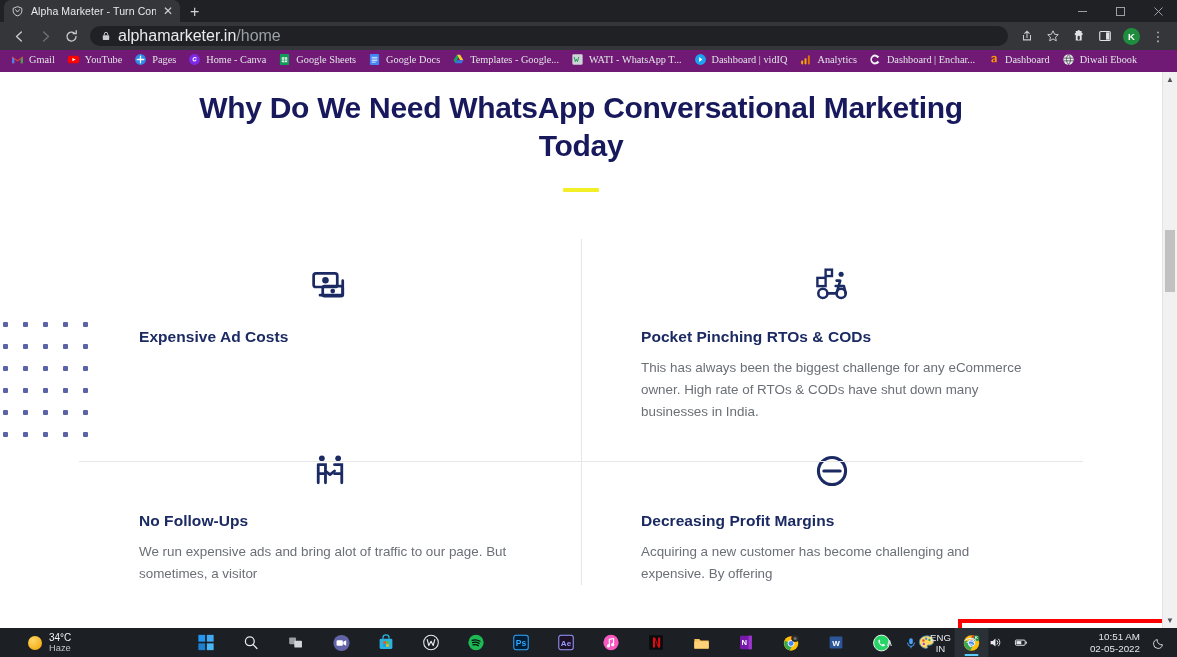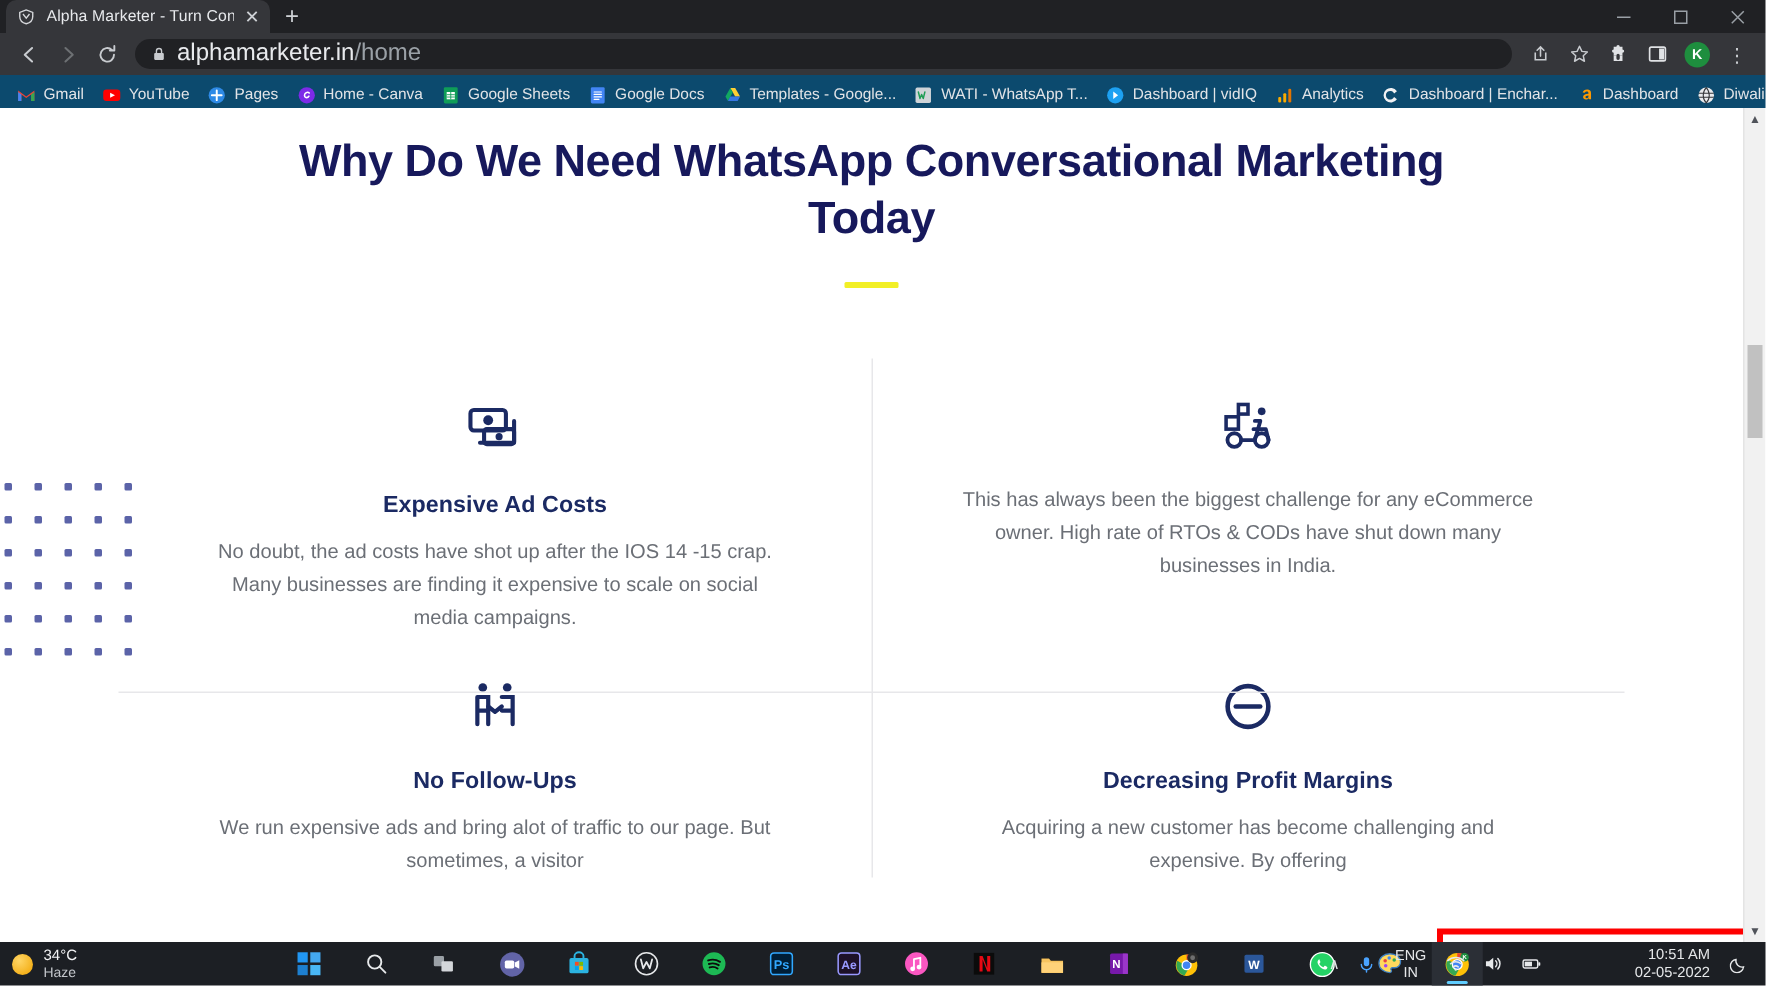--- a/index.html
+++ b/index.html
@@ -63,23 +63,24 @@
   .tb-right { display: flex; align-items: center; flex: 0 0 auto; }
   .avatar {
     width: 17px; height: 17px; border-radius: 50%; background: #1e8e3e;
     color: #fff; font-size: 9.5px; font-weight: bold;
     display: flex; align-items: center; justify-content: center;
     margin: 0 5px; cursor: pointer;
   }
 
   
   .bookmarks {
-    height: 22px; background: #0c4a6e;
-    display: flex; align-items: flex-end; padding: 0 5px; gap: 0;
+    height: 22px; background: #701a75;
+    display: flex; align-items: flex-start; padding: 0 5px; gap: 0;
     overflow: hidden;
+    font-family: Liberation Serif, serif;
   }
   .bm {
     display: flex; align-items: center; gap: 5px;
     padding: 0 6px; height: 18px; border-radius: 3px;
     color: #e2e4e7; font-size: 10.3px; white-space: nowrap; cursor: pointer;
   }
   .bm-ic { width: 13px; height: 13px; flex: 0 0 13px; display: block; }
 
   
   .viewport {
@@ -111,21 +112,21 @@
     width: 1004px; display: grid; grid-template-columns: 1fr 1fr;
   }
   .vline {
     position: absolute; left: 50%; top: 0; bottom: 0;
     width: 1px; background: #e7e7ea;
   }
   .hline {
     position: absolute; left: 0; right: 0; top: 222px;
     height: 1px; background: #e7e7ea;
   }
-  .card { padding: 24px 60px 0; text-align: center; }
+  .card { padding: 24px 60px 0; text-align: left; }
   .card-icon { height: 48px; display: flex; align-items: center; justify-content: center; }
   .card-title {
     color: #1b2a63; font-size: 15.5px; font-weight: bold;
     margin-top: 17px; letter-spacing: .05px;
   }
   .card-body {
     color: #6b6f76; font-size: 13.4px; line-height: 22px;
     margin-top: 11px;
   }
 
@@ -151,21 +152,21 @@
     background: #c1c1c1; border-radius: 0; cursor: pointer;
   }
 
   
   .taskbar {
     position: absolute; left: 0; right: 0; bottom: 0; height: 29px;
     background: #1c1f24; display: flex; align-items: center;
     color: #e6e8ea; font-size: 10px;
   }
   .weather {
-    display: flex; align-items: center; gap: 7px; padding-left: 8px;
+    display: flex; align-items: center; gap: 7px; padding-left: 28px;
     width: 150px; cursor: pointer;
   }
   .sun { width: 14px; height: 14px; border-radius: 50%;
          background: radial-gradient(circle at 35% 32%, #ffd666, #f0a300); }
   .weather-txt { line-height: 11px; }
   .weather-txt .t { font-size: 10px; color: #f2f3f5; }
   .weather-txt .c { font-size: 9.3px; color: #c3c6cb; }
   .tb-apps {
     position: absolute; left: 50%; transform: translateX(-50%);
     display: flex; align-items: center; gap: 11px;
@@ -438,35 +439,35 @@
           <div class="card-icon">
             <svg width="40" height="40" viewBox="0 0 44 44">
               <rect x="4" y="7" width="26" height="15" rx="2.5" fill="none" stroke="#1b2a63" stroke-width="3"></rect>
               <circle cx="17" cy="14.5" r="3.6" fill="#1b2a63"></circle>
               <path d="M36 15 v16 H11" fill="none" stroke="#1b2a63" stroke-width="3" stroke-linecap="round" stroke-linejoin="round"></path>
               <rect x="14" y="21" width="22" height="11" rx="2" fill="none" stroke="#1b2a63" stroke-width="3"></rect>
               <circle cx="25" cy="26.5" r="2.6" fill="#1b2a63"></circle>
             </svg>
           </div>
           <div class="card-title">Expensive Ad Costs</div>
-          <div class="card-body">No doubt, the ad costs have shot up after the IOS 14 -15 crap. Many businesses are finding it expensive to scale on social media campaigns.</div>
         </div>
 
         <div class="card">
           <div class="card-icon">
             <svg width="42" height="42" viewBox="0 0 46 46">
               <rect x="16" y="4" width="7" height="7" fill="none" stroke="#1b2a63" stroke-width="2.6"></rect>
               <rect x="7" y="13" width="9" height="9" fill="none" stroke="#1b2a63" stroke-width="2.6"></rect>
               <circle cx="13" cy="30" r="5" fill="none" stroke="#1b2a63" stroke-width="2.8"></circle>
               <circle cx="33" cy="30" r="5" fill="none" stroke="#1b2a63" stroke-width="2.8"></circle>
               <path d="M18 30 h10 M28 30 l4-14 h-4" fill="none" stroke="#1b2a63" stroke-width="2.8" stroke-linecap="round" stroke-linejoin="round"></path>
               <path d="M27 22 h9 l2 8" fill="none" stroke="#1b2a63" stroke-width="2.8" stroke-linecap="round" stroke-linejoin="round"></path>
               <circle cx="33" cy="9" r="2.8" fill="#1b2a63"></circle>
             </svg>
           </div>
+          <div class="card-title">Pocket Pinching RTOs &amp; CODs</div>
           <div class="card-body">This has always been the biggest challenge for any eCommerce owner. High rate of RTOs &amp; CODs have shut down many businesses in India.</div>
         </div>
 
         <div class="card">
           <div class="card-icon">
             <svg width="38" height="38" viewBox="0 0 42 42">
               <circle cx="12" cy="7" r="3.2" fill="#1b2a63"></circle>
               <circle cx="30" cy="7" r="3.2" fill="#1b2a63"></circle>
               <path d="M8 14 h8 v20 M8 14 v20 M8 24 h8" fill="none" stroke="#1b2a63" stroke-width="3.1" stroke-linecap="round"></path>
               <path d="M26 14 h8 v20 M34 14 v20 M26 24 h8" fill="none" stroke="#1b2a63" stroke-width="3.1" stroke-linecap="round"></path>

